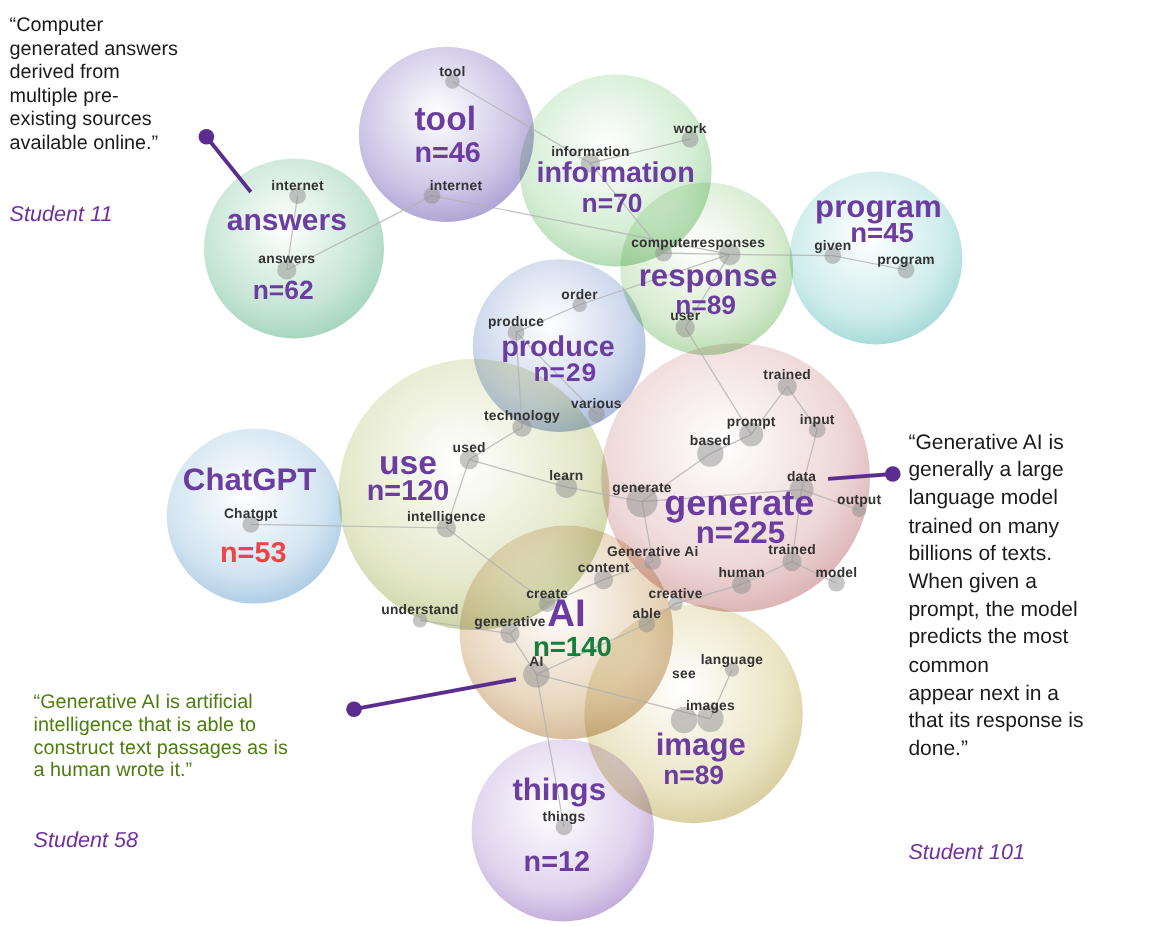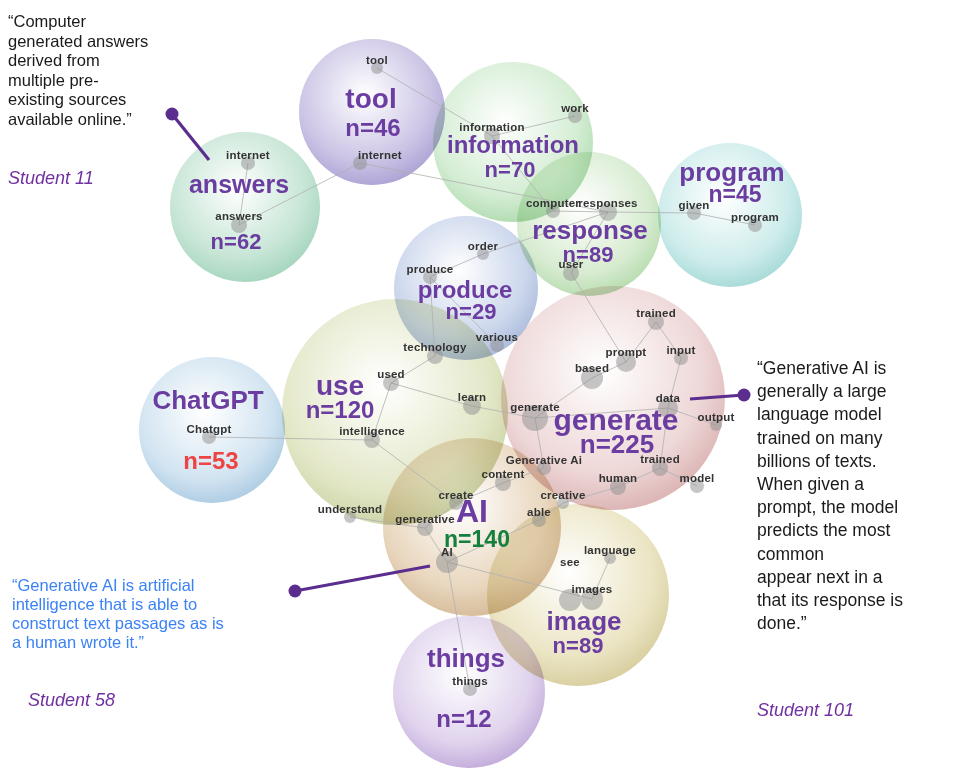--- a/index.html
+++ b/index.html
@@ -181,21 +181,21 @@
       <div class="big-n" style="left: 236px; top: 242px; font-size: 22px; color: rgb(107, 61, 160);">n=62</div>
       <div class="big-word" style="left: 371px; top: 99px; font-size: 28px; color: rgb(107, 61, 160);">tool</div>
       <div class="big-n" style="left: 373px; top: 128px; font-size: 24px; color: rgb(107, 61, 160);">n=46</div>
       <div class="big-word" style="left: 513px; top: 145px; font-size: 24px; color: rgb(107, 61, 160);">information</div>
       <div class="big-n" style="left: 510px; top: 170px; font-size: 22px; color: rgb(107, 61, 160);">n=70</div>
       <div class="big-word" style="left: 590px; top: 230px; font-size: 26px; color: rgb(107, 61, 160);">response</div>
       <div class="big-n" style="left: 588px; top: 255px; font-size: 22px; color: rgb(107, 61, 160);">n=89</div>
       <div class="big-word" style="left: 732px; top: 172px; font-size: 26px; color: rgb(107, 61, 160);">program</div>
       <div class="big-n" style="left: 735px; top: 194px; font-size: 23px; color: rgb(107, 61, 160);">n=45</div>
       <div class="big-word" style="left: 465px; top: 290px; font-size: 24px; color: rgb(107, 61, 160);">produce</div>
-      <div class="big-n" style="left: 471px; top: 312px; font-size: 22px; color: rgb(107, 61, 160);">n=29</div>
+      <div class="big-n" style="left: 471px; top: 312px; font-size: 22px; color: rgb(107, 61, 160); font-family: Liberation Mono, monospace;">n=29</div>
       <div class="big-word" style="left: 208px; top: 400px; font-size: 26px; color: rgb(107, 61, 160);">ChatGPT</div>
       <div class="big-n" style="left: 211px; top: 461px; font-size: 24px; color: #ef4444;">n=53</div>
       <div class="big-word" style="left: 340px; top: 386px; font-size: 28px; color: rgb(107, 61, 160);">use</div>
       <div class="big-n" style="left: 340px; top: 410px; font-size: 24px; color: rgb(107, 61, 160);">n=120</div>
       <div class="big-word" style="left: 616px; top: 420px; font-size: 30px; color: rgb(107, 61, 160);">generate</div>
       <div class="big-n" style="left: 617px; top: 444px; font-size: 26px; color: rgb(107, 61, 160);">n=225</div>
       <div class="big-word" style="left: 472px; top: 511px; font-size: 32px; color: rgb(107, 61, 160);">AI</div>
       <div class="big-n" style="left: 477px; top: 539px; font-size: 23px; color: #15803d;">n=140</div>
       <div class="big-word" style="left: 584px; top: 621px; font-size: 26px; color: rgb(107, 61, 160);">image</div>
       <div class="big-n" style="left: 578px; top: 646px; font-size: 22px; color: rgb(107, 61, 160);">n=89</div>
@@ -213,21 +213,21 @@
   <div id="quotes-layer" class="layer">
       <div class="quote" style="left: 8px; top: 12px; font-size: 16.5px; line-height: 19.6px; color: rgb(26, 26, 26);">
         <div class="qline">“Computer</div>
         <div class="qline">generated answers</div>
         <div class="qline">derived from</div>
         <div class="qline">multiple pre-</div>
         <div class="qline">existing sources</div>
         <div class="qline">available online.”</div>
       </div>
       <div class="student" style="left: 8px; top: 168px; font-size: 18px; color: rgb(112, 48, 160);">Student 11</div>
-      <div class="quote" style="left: 12px; top: 576px; font-size: 16.5px; line-height: 19px; color: #3b82f6;">
+      <div class="quote" style="left: 28px; top: 576px; font-size: 16.5px; line-height: 19px; color: #4d7c0f;">
         <div class="qline">“Generative AI is artificial</div>
         <div class="qline">intelligence that is able to</div>
         <div class="qline">construct text passages as is</div>
         <div class="qline">a human wrote it.”</div>
       </div>
       <div class="student" style="left: 28px; top: 690px; font-size: 18px; color: rgb(112, 48, 160);">Student 58</div>
       <div class="quote" style="left: 757px; top: 357px; font-size: 17.5px; line-height: 23.2px; color: rgb(26, 26, 26);">
         <div class="qline">“Generative AI is</div>
         <div class="qline">generally a large</div>
         <div class="qline">language model</div>

